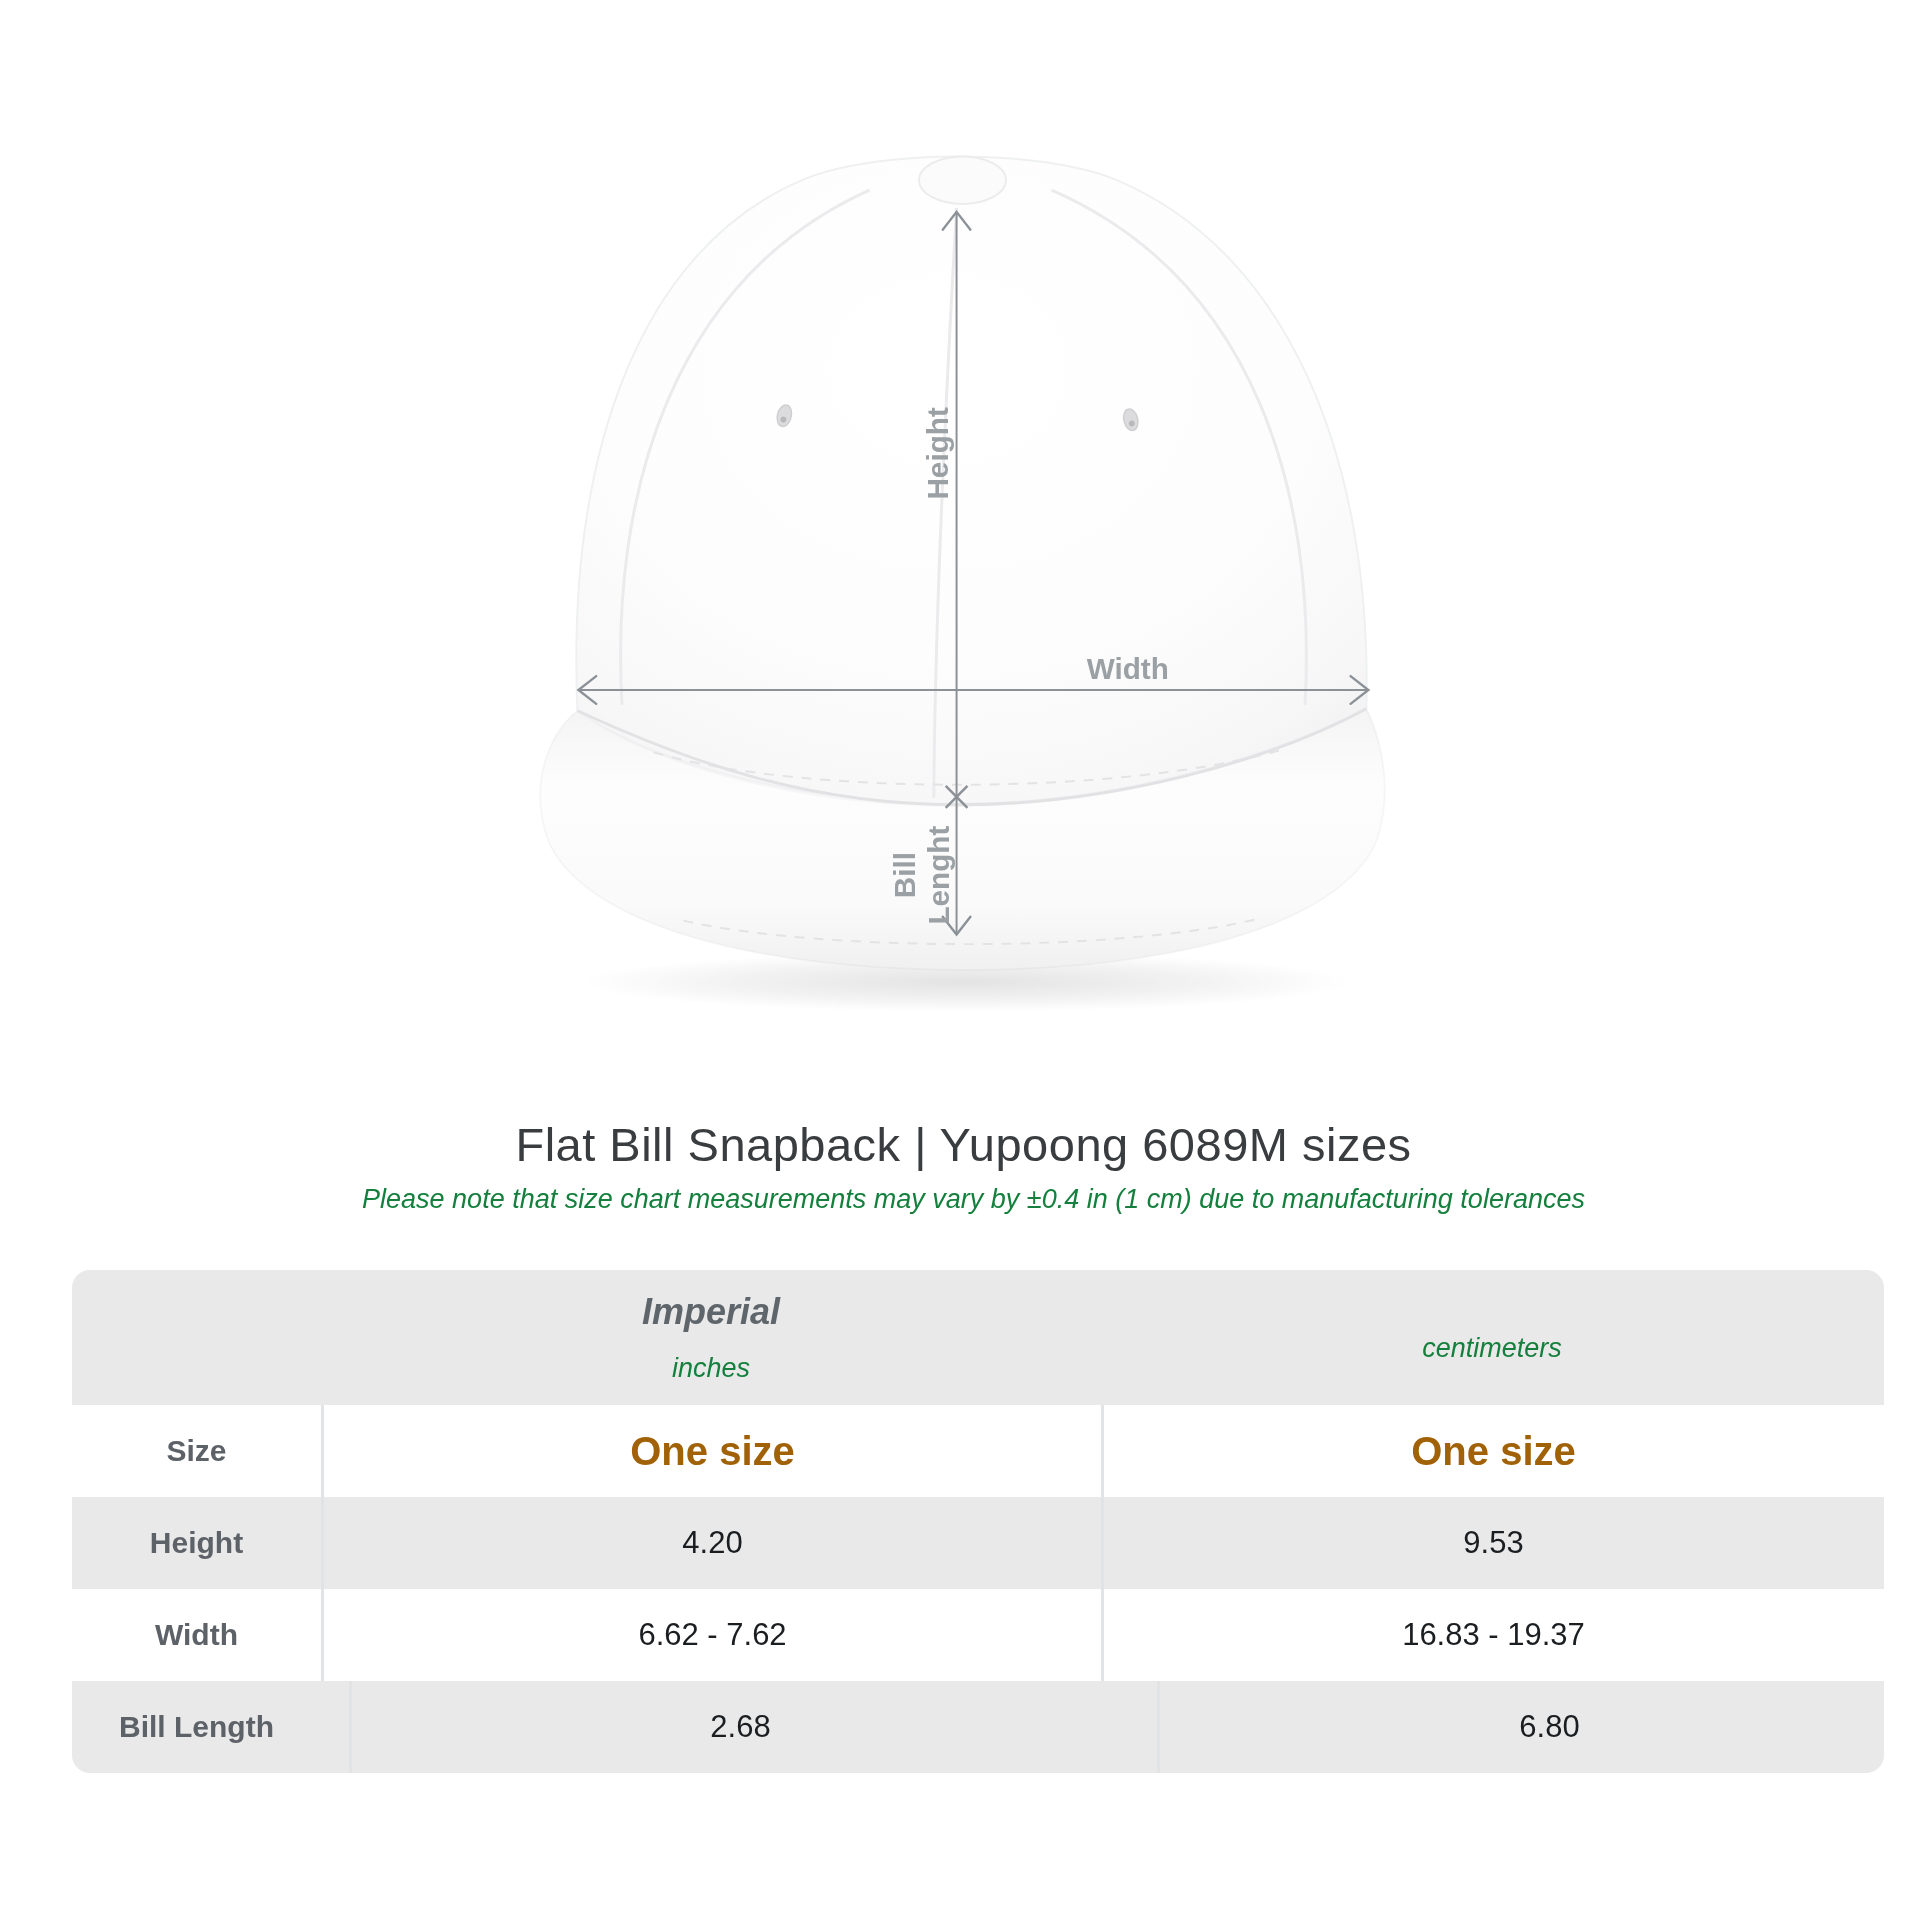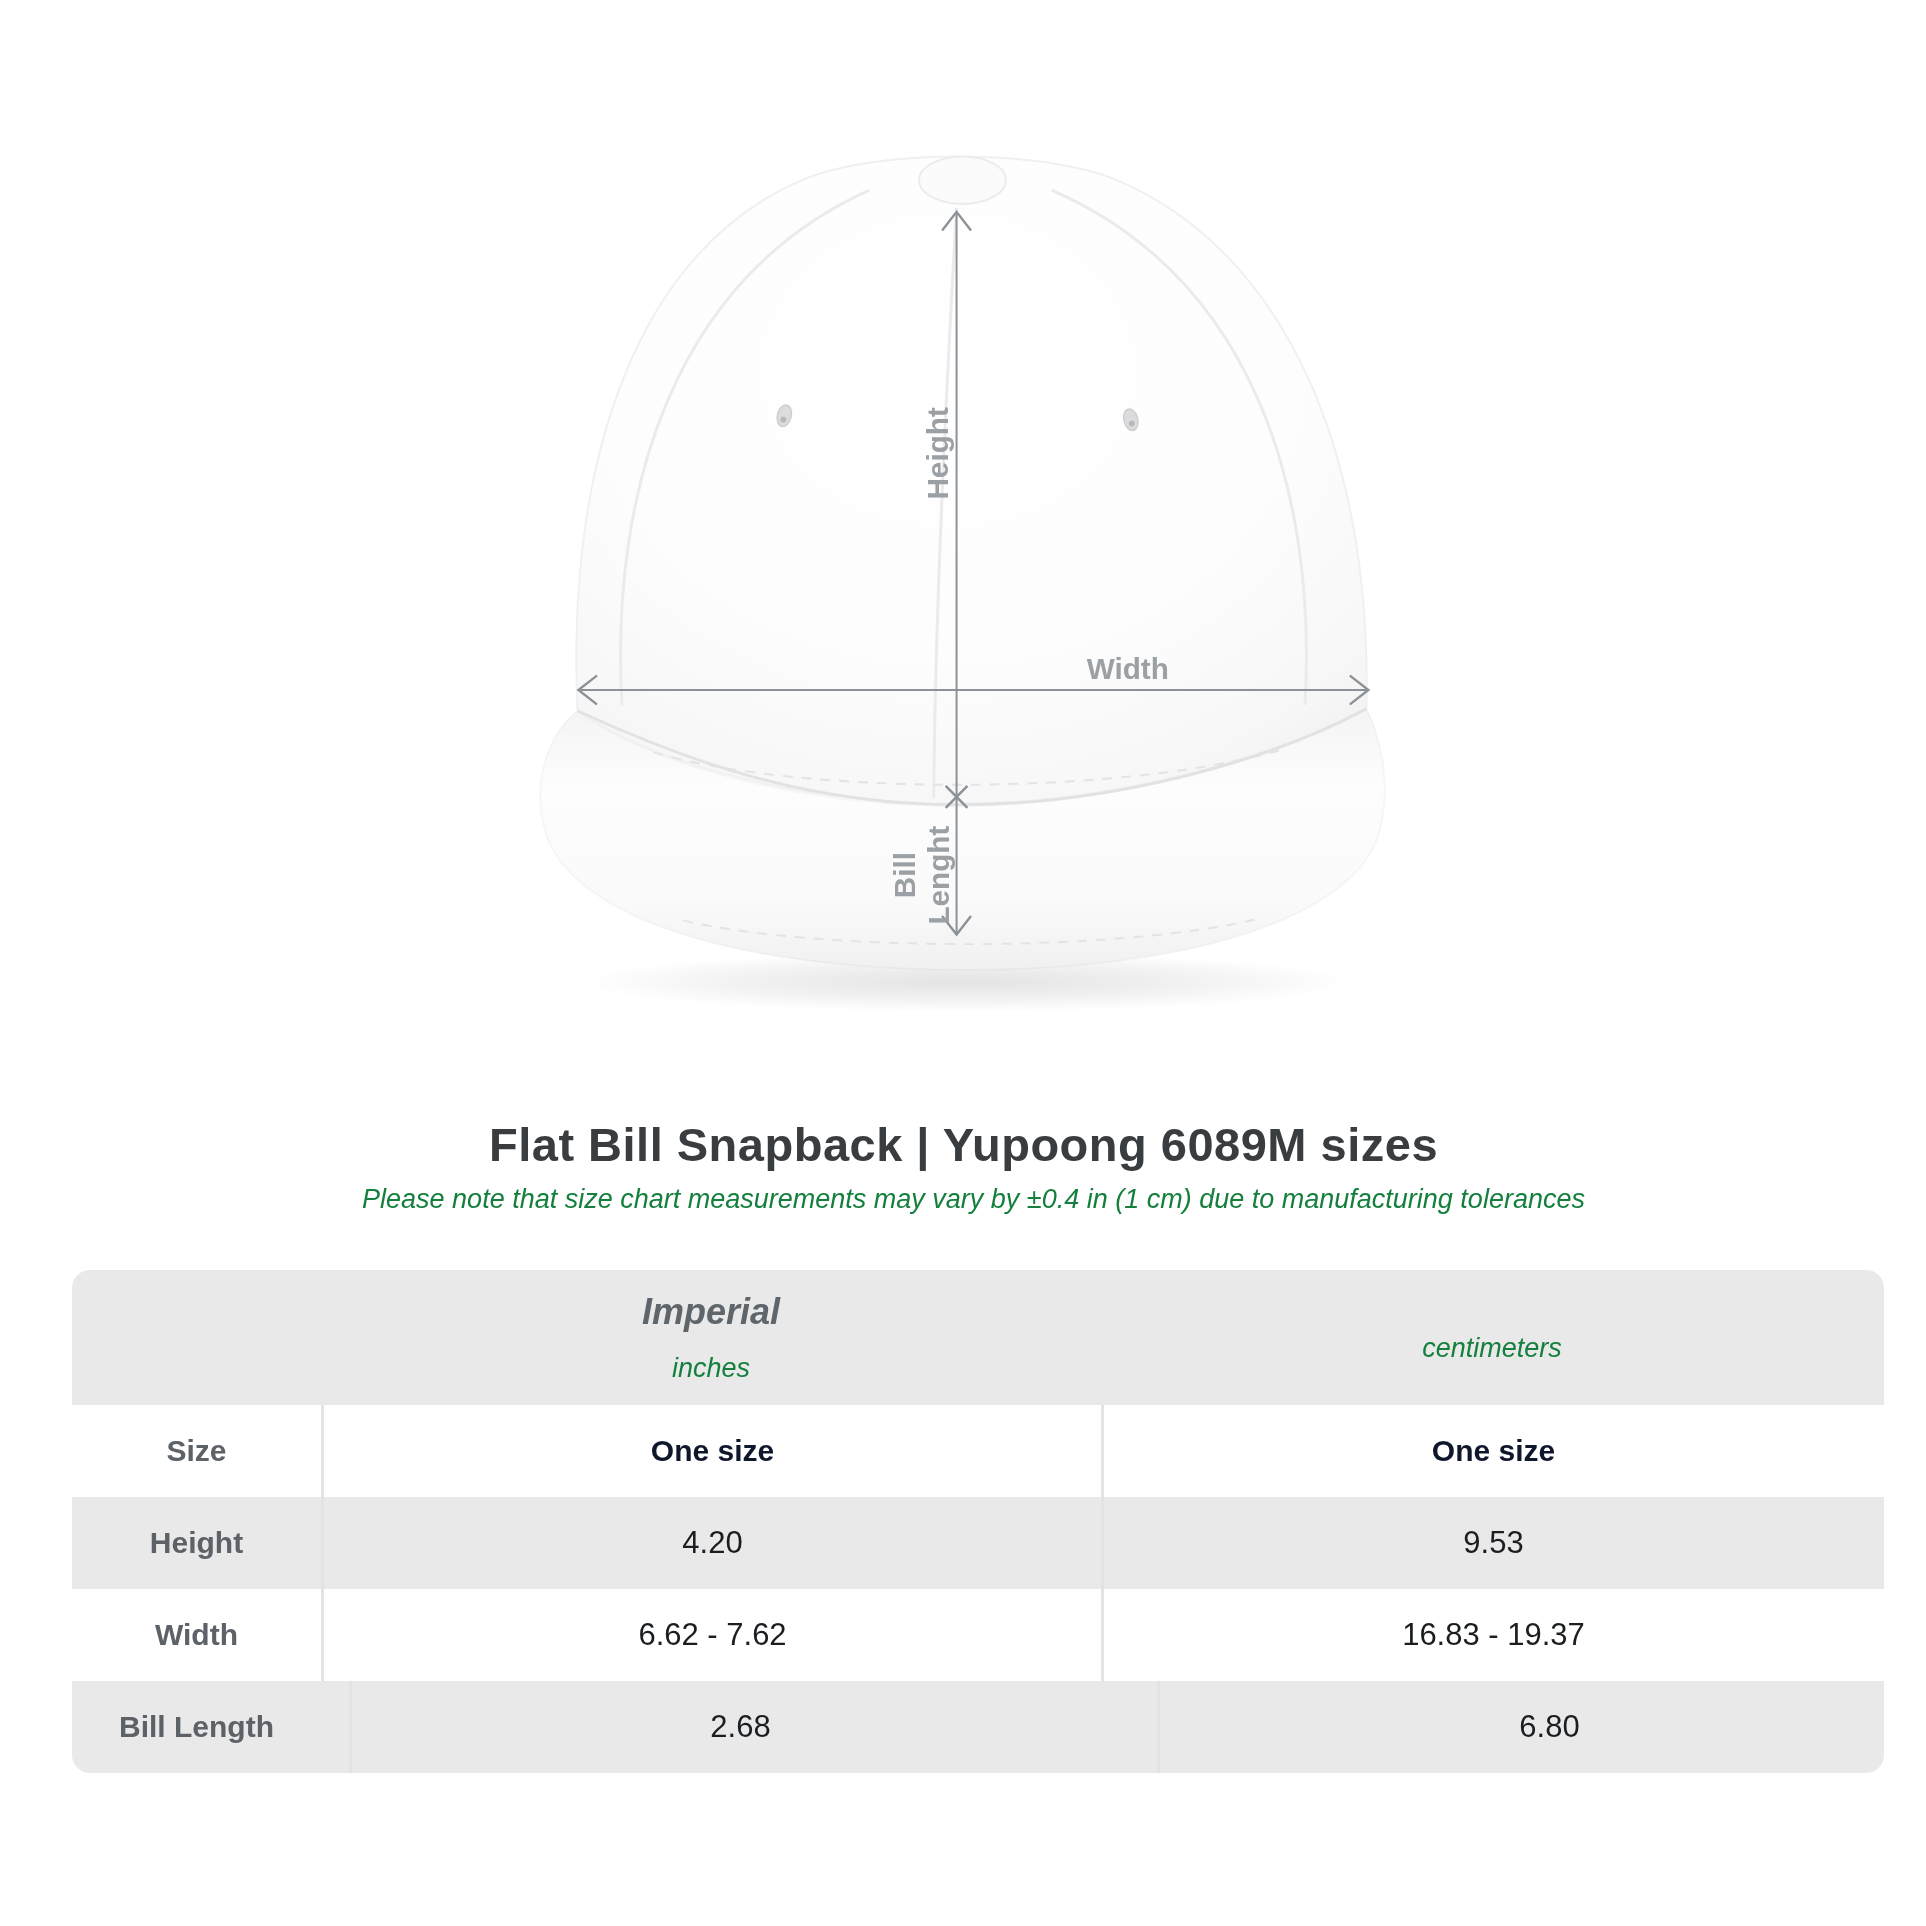--- a/index.html
+++ b/index.html
@@ -44,21 +44,21 @@
     position: absolute;
     top: 1117px;
     left: 0;
     width: 1927px;
     text-align: center;
   }
   .heading h1 {
     margin: 0;
     font-size: 47px;
     line-height: 55px;
-    font-weight: 700;
+    font-weight: 400;
     color: #3a3d40;
     letter-spacing: 0.5px;
   }
   .heading .subtitle {
     margin: 10px 0 0 0;
     font-size: 27px;
     line-height: 34px;
     font-style: italic;
     font-weight: 400;
     color: #15803d;
@@ -116,23 +116,23 @@
     font-size: 30px;
     font-weight: 700;
     color: #5c6267;
   }
   .cell.value {
     font-size: 31px;
     font-weight: 400;
     color: #1b1e21;
   }
   .cell.value.onesize {
-    font-size: 30px;
+    font-size: 40px;
     font-weight: 700;
-    color: #0f172a;
+    color: #a16207;
   }
 </style>
 </head>
 <body>
 
 <div class="stage">
 
   <svg class="hat-svg" viewBox="0 0 1946 1090">
     <defs>
       <radialGradient id="gCrown" cx="0.47" cy="0.33" r="0.80">

